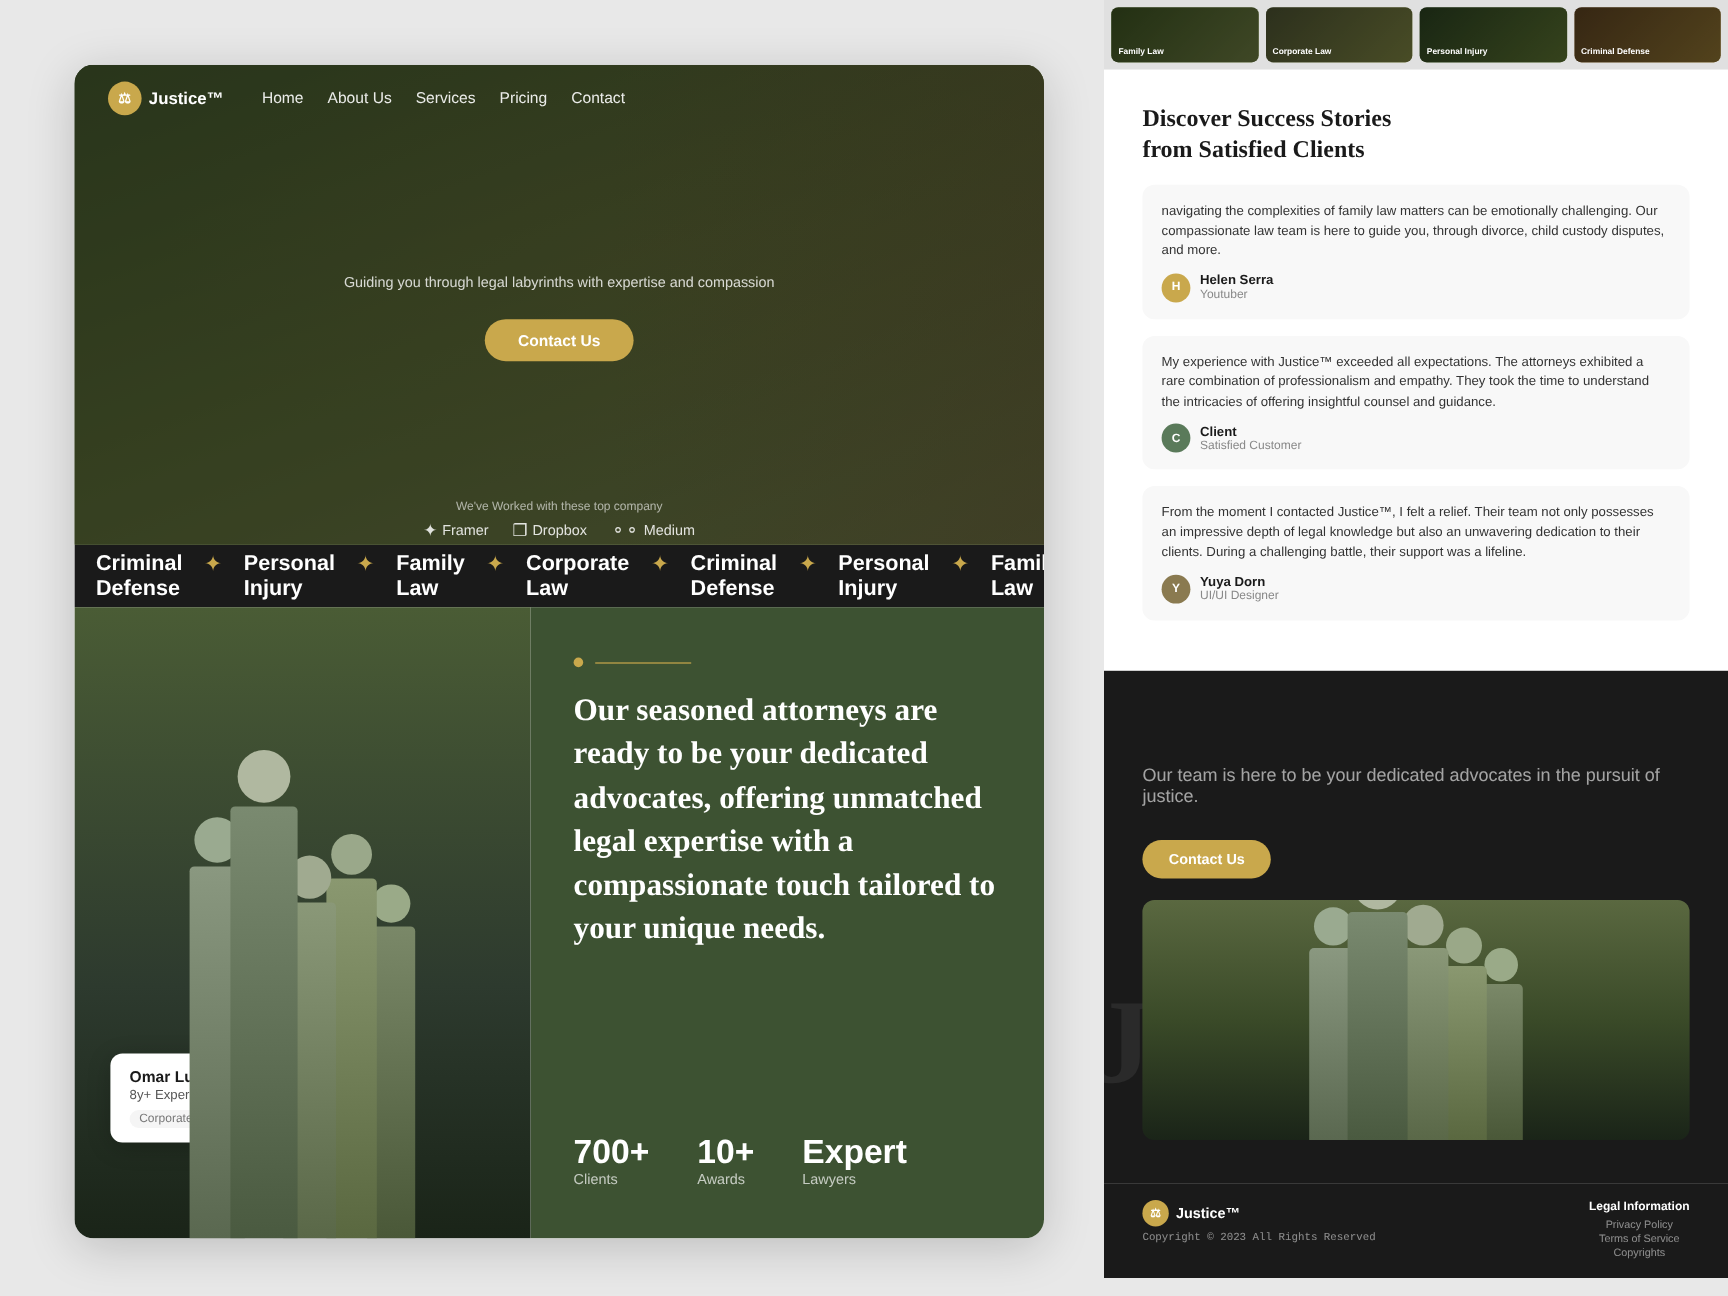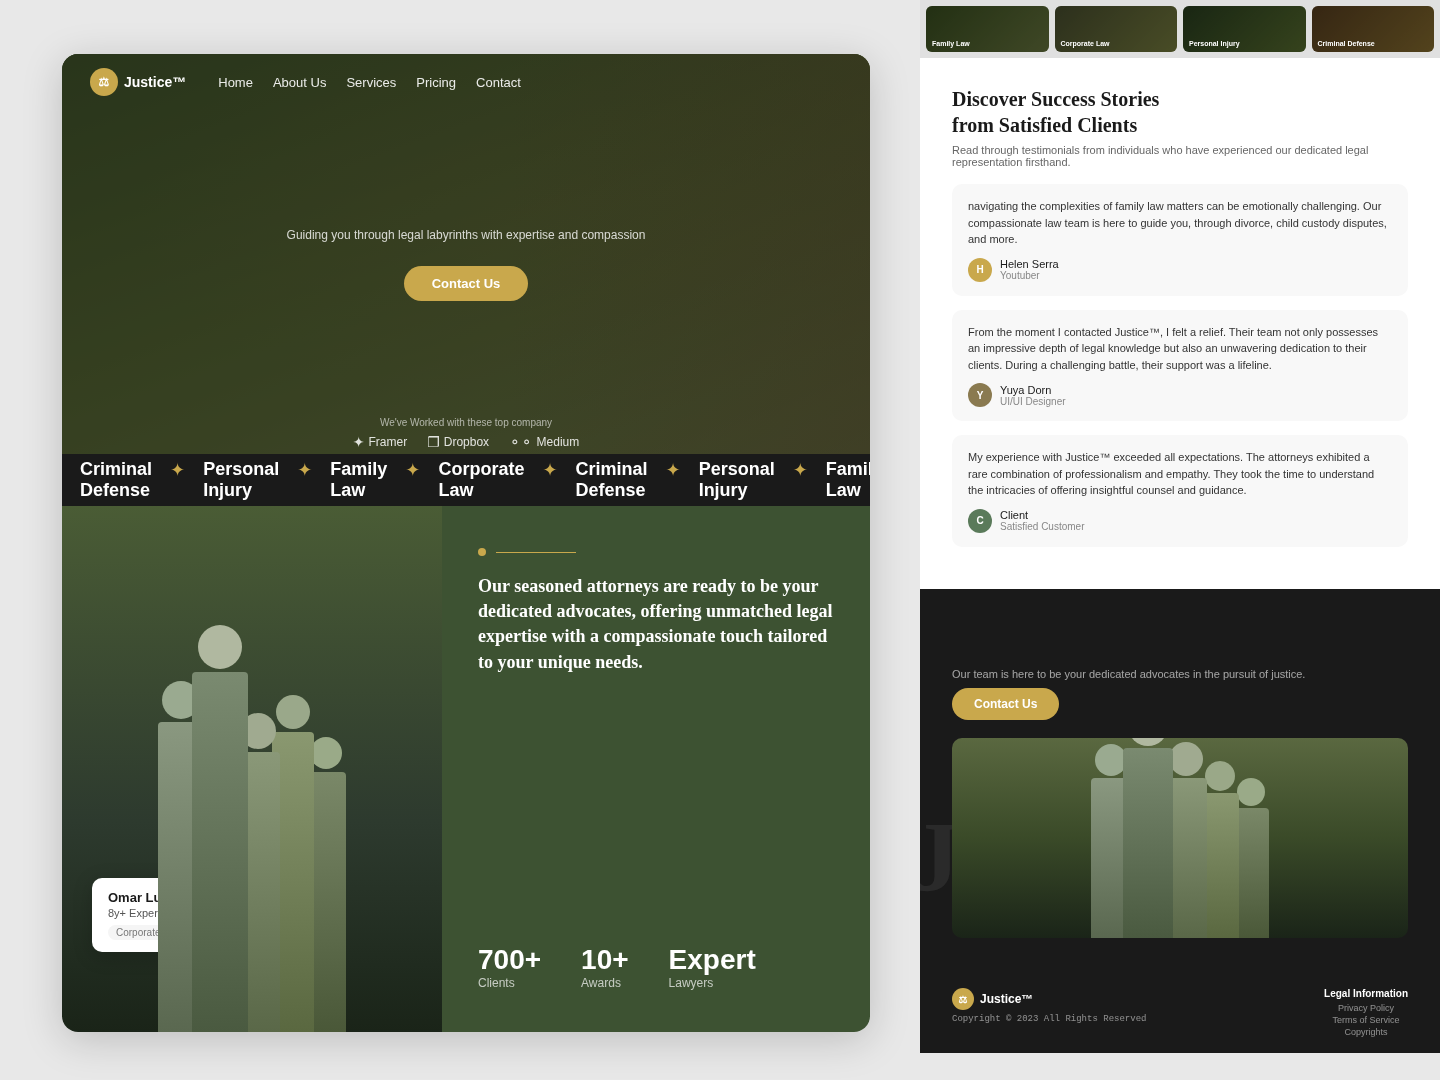--- a/index.html
+++ b/index.html
@@ -241,21 +241,21 @@
     .about-accent-dot {
       width: 8px; height: 8px;
       background: #c9a84c;
       border-radius: 50%;
     }
     .about-accent-line {
       width: 80px; height: 1px;
       background: #c9a84c;
     }
     .about-body {
-      font-size: 18px;
+      font-size: 26px;
       font-weight: 700;
       line-height: 1.4;
       margin-bottom: 28px;
     }
     .stats-row {
       display: flex;
       gap: 40px;
       margin-top: auto;
     }
     .stat-item {}
@@ -325,21 +325,21 @@
     .author-avatar {
       width: 24px; height: 24px;
       border-radius: 50%;
       background: #c9a84c;
       display: flex; align-items: center; justify-content: center;
       font-size: 10px; color: #fff; font-weight: bold;
     }
     .author-info {}
     .author-name {
       font-size: 11px;
-      font-weight: 400;
+      font-weight: 700;
       color: #1a1a1a;
     }
     .author-title {
       font-size: 10px;
       color: #888;
     }
 
     
     .cta-section {
       background: #1a1a1a;
@@ -363,23 +363,23 @@
       color: #fff;
       font-size: 26px;
       font-weight: 700;
       line-height: 1.3;
       margin-bottom: 10px;
       position: relative;
       z-index: 2;
     }
     .cta-subtitle {
       color: rgba(255,255,255,0.6);
-      font-size: 11px;
-      font-family: sans-serif;
-      margin-bottom: 8px;
+      font-size: 15px;
+      font-family: sans-serif;
+      margin-bottom: 28px;
       position: relative;
       z-index: 2;
     }
     .cta-btn {
       background: #c9a84c;
       color: #fff;
       border: none;
       padding: 9px 22px;
       border-radius: 20px;
       font-size: 12px;
@@ -678,53 +678,51 @@
       <div class="svc-mini-label">Criminal Defense</div>
     </div>
   </div>
 
   <div class="testimonials-section">
     <div class="testimonials-header">
       <div class="testimonials-title">
         <span>Discover Success Stories</span><br>
         <span>from Satisfied Clients</span>
       </div>
-      <div class="testimonials-subtitle">Read through testimonials from individuals who have
-experienced our dedicated legal representation firsthand.</div>
     </div>
 
     <div class="testimonial-card">
       <p class="testimonial-text">navigating the complexities of family law matters can be emotionally challenging. Our compassionate law team is here to guide you, through divorce, child custody disputes, and more.</p>
       <div class="testimonial-author">
         <div class="author-avatar">H</div>
         <div class="author-info">
           <div class="author-name">Helen Serra</div>
           <div class="author-title">Youtuber</div>
         </div>
       </div>
     </div>
 
     <div class="testimonial-card">
+      <p class="testimonial-text">My experience with Justice™ exceeded all expectations. The attorneys exhibited a rare combination of professionalism and empathy. They took the time to understand the intricacies of offering insightful counsel and guidance.</p>
+      <div class="testimonial-author">
+        <div class="author-avatar" style="background:#5a7a5a;">C</div>
+        <div class="author-info">
+          <div class="author-name">Client</div>
+          <div class="author-title">Satisfied Customer</div>
+        </div>
+      </div>
+    </div>
+
+    <div class="testimonial-card">
       <p class="testimonial-text">From the moment I contacted Justice™, I felt a relief. Their team not only possesses an impressive depth of legal knowledge but also an unwavering dedication to their clients. During a challenging battle, their support was a lifeline.</p>
       <div class="testimonial-author">
         <div class="author-avatar" style="background:#8a7a50;">Y</div>
         <div class="author-info">
           <div class="author-name">Yuya Dorn</div>
           <div class="author-title">UI/UI Designer</div>
-        </div>
-      </div>
-    </div>
-
-    <div class="testimonial-card">
-      <p class="testimonial-text">My experience with Justice™ exceeded all expectations. The attorneys exhibited a rare combination of professionalism and empathy. They took the time to understand the intricacies of offering insightful counsel and guidance.</p>
-      <div class="testimonial-author">
-        <div class="author-avatar" style="background:#5a7a5a;">C</div>
-        <div class="author-info">
-          <div class="author-name">Client</div>
-          <div class="author-title">Satisfied Customer</div>
         </div>
       </div>
     </div>
   </div>
 
   <div class="cta-section">
     <div class="cta-bg-text">Justic</div>
     <h2 class="cta-title">
       <br>
     </h2>

